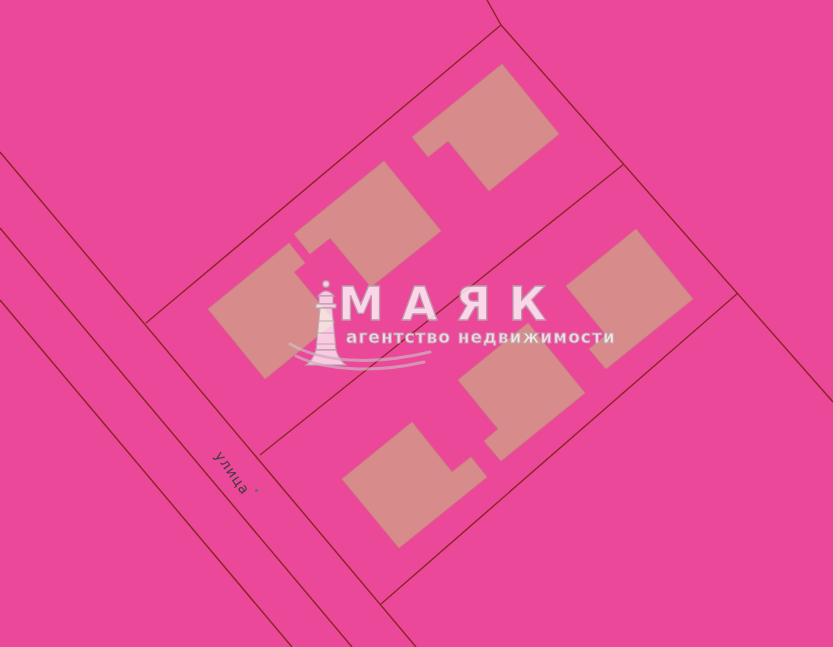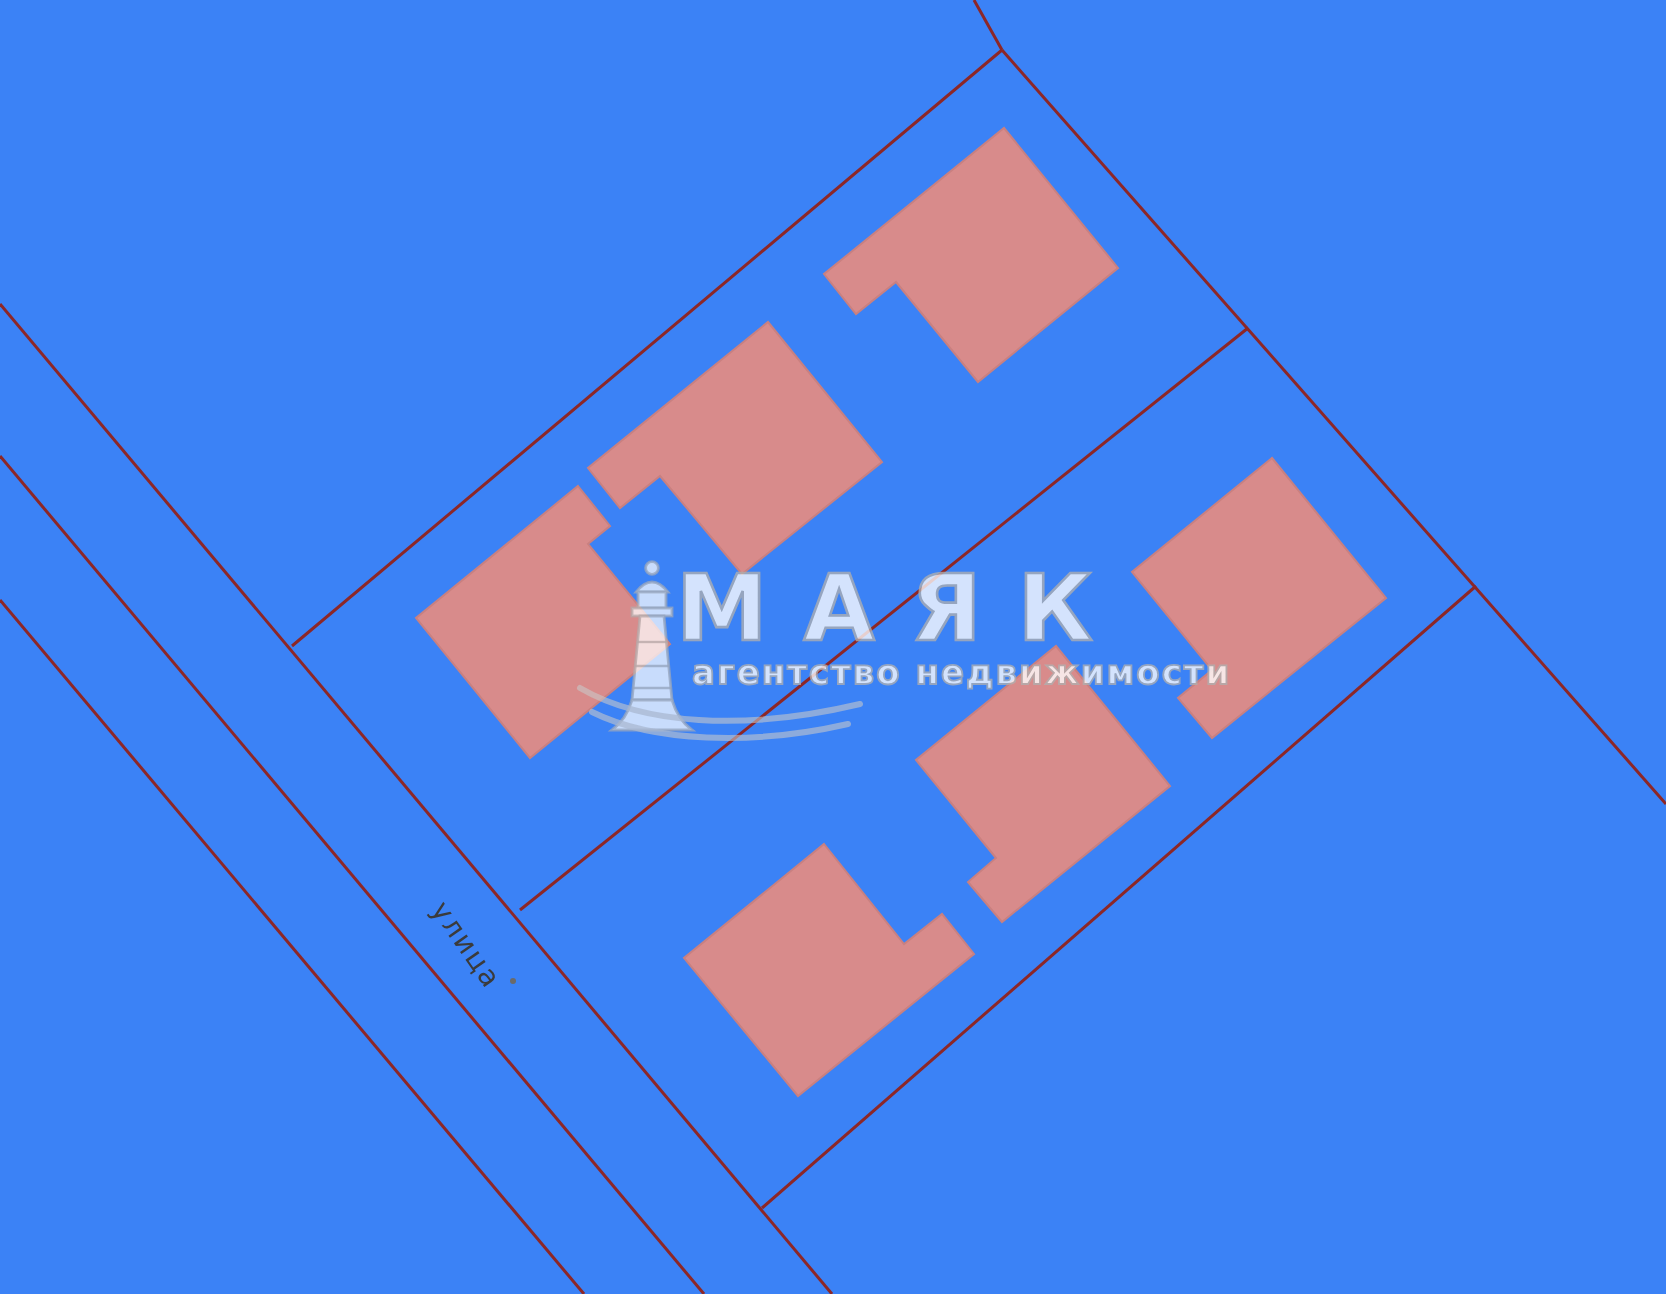--- a/index.html
+++ b/index.html
@@ -75,21 +75,21 @@
     left: 301px; top: 278px;
   }
   .wm-waves {
     position: absolute;
     left: 286px; top: 334px;
   }
 </style>
 </head>
 <body>
 
-<div class="stage" style="background: #3b82f6;">
+<div class="stage" style="background: #ec4899;">
 
   <svg id="map-svg" width="833" height="647" viewBox="0 0 833 647" xmlns="http://www.w3.org/2000/svg">
     <g id="buildings-group">
         <polygon points="502,64 559,134 489,191 448,141 428,157 412,137" fill="#d88b8b" stroke="#c98080" stroke-width="1"></polygon>
         <polygon points="384,161 441,231 371,287 330,238 310,254 294,234" fill="#d88b8b" stroke="#c98080" stroke-width="1"></polygon>
         <polygon points="289,243 305,263 294,272 335,322 265,379 208,309" fill="#d88b8b" stroke="#c98080" stroke-width="1"></polygon>
         <polygon points="636,229 693,299 606,369 589,349 606,335 566,286" fill="#d88b8b" stroke="#c98080" stroke-width="1"></polygon>
         <polygon points="528,323 585,393 501,461 484,441 498,429 458,380" fill="#d88b8b" stroke="#c98080" stroke-width="1"></polygon>
         <polygon points="412,422 452,472 471,457 487,477 399,548 342,479" fill="#d88b8b" stroke="#c98080" stroke-width="1"></polygon>
       </g>

